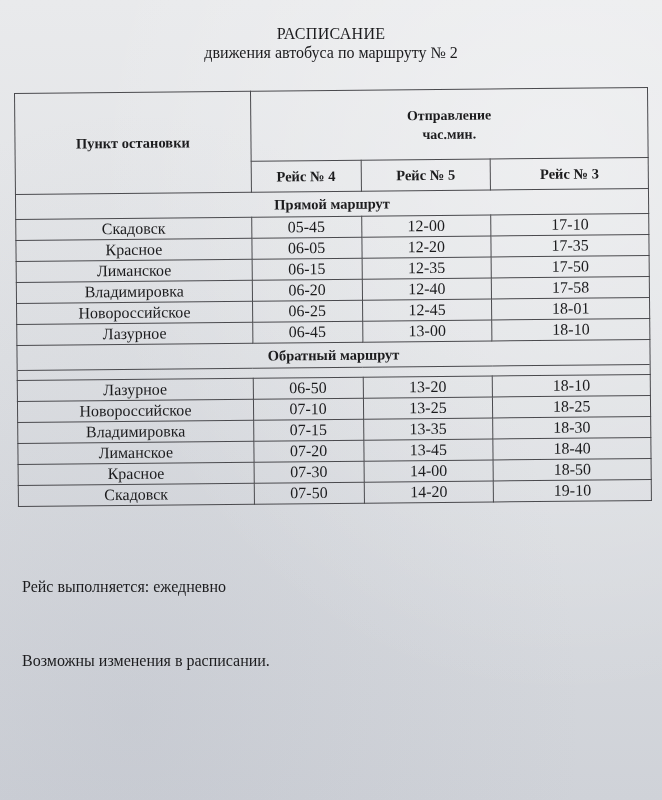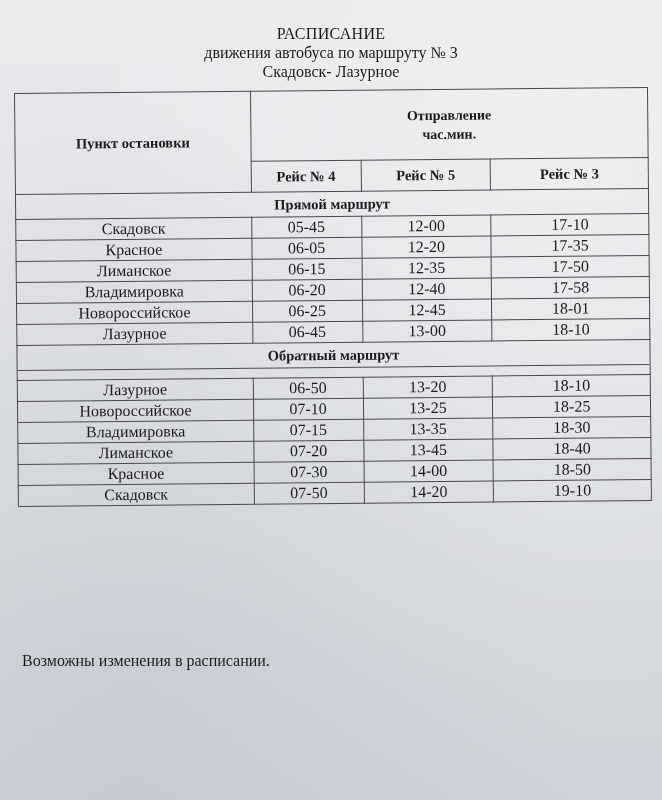--- a/index.html
+++ b/index.html
@@ -87,22 +87,21 @@
   .note-1 { top: 578px; }
   .note-2 { top: 652px; text-align: center; }
 </style>
 </head>
 <body>
 
 <div class="page">
 
   <div class="title-block">
     <div class="title-main">РАСПИСАНИЕ</div>
-    <div class="title-sub">движения автобуса по маршруту № 3</div>
-    <div class="title-sub">Скадовск- Лазурное</div>
+    <div class="title-sub">движения автобуса по маршруту № 2</div>
   </div>
 
   <table class="schedule">
     <colgroup>
       <col class="col-stop">
         <col class="col-t1">
         <col class="col-t2">
         <col class="col-t3">
     </colgroup>
     <tbody>
@@ -197,15 +196,16 @@
     </tr>
     <tr class="data-row">
       <td>Скадовск</td>
       <td>07-50</td>
       <td>14-20</td>
       <td>19-10</td>
     </tr>
   </tbody>
     </table>
 
+  <div class="footer-note note-1">Рейс выполняется: ежедневно</div>
   <div class="footer-note note-2">Возможны изменения в расписании.</div>
 
 </div>
 
 </body></html>

